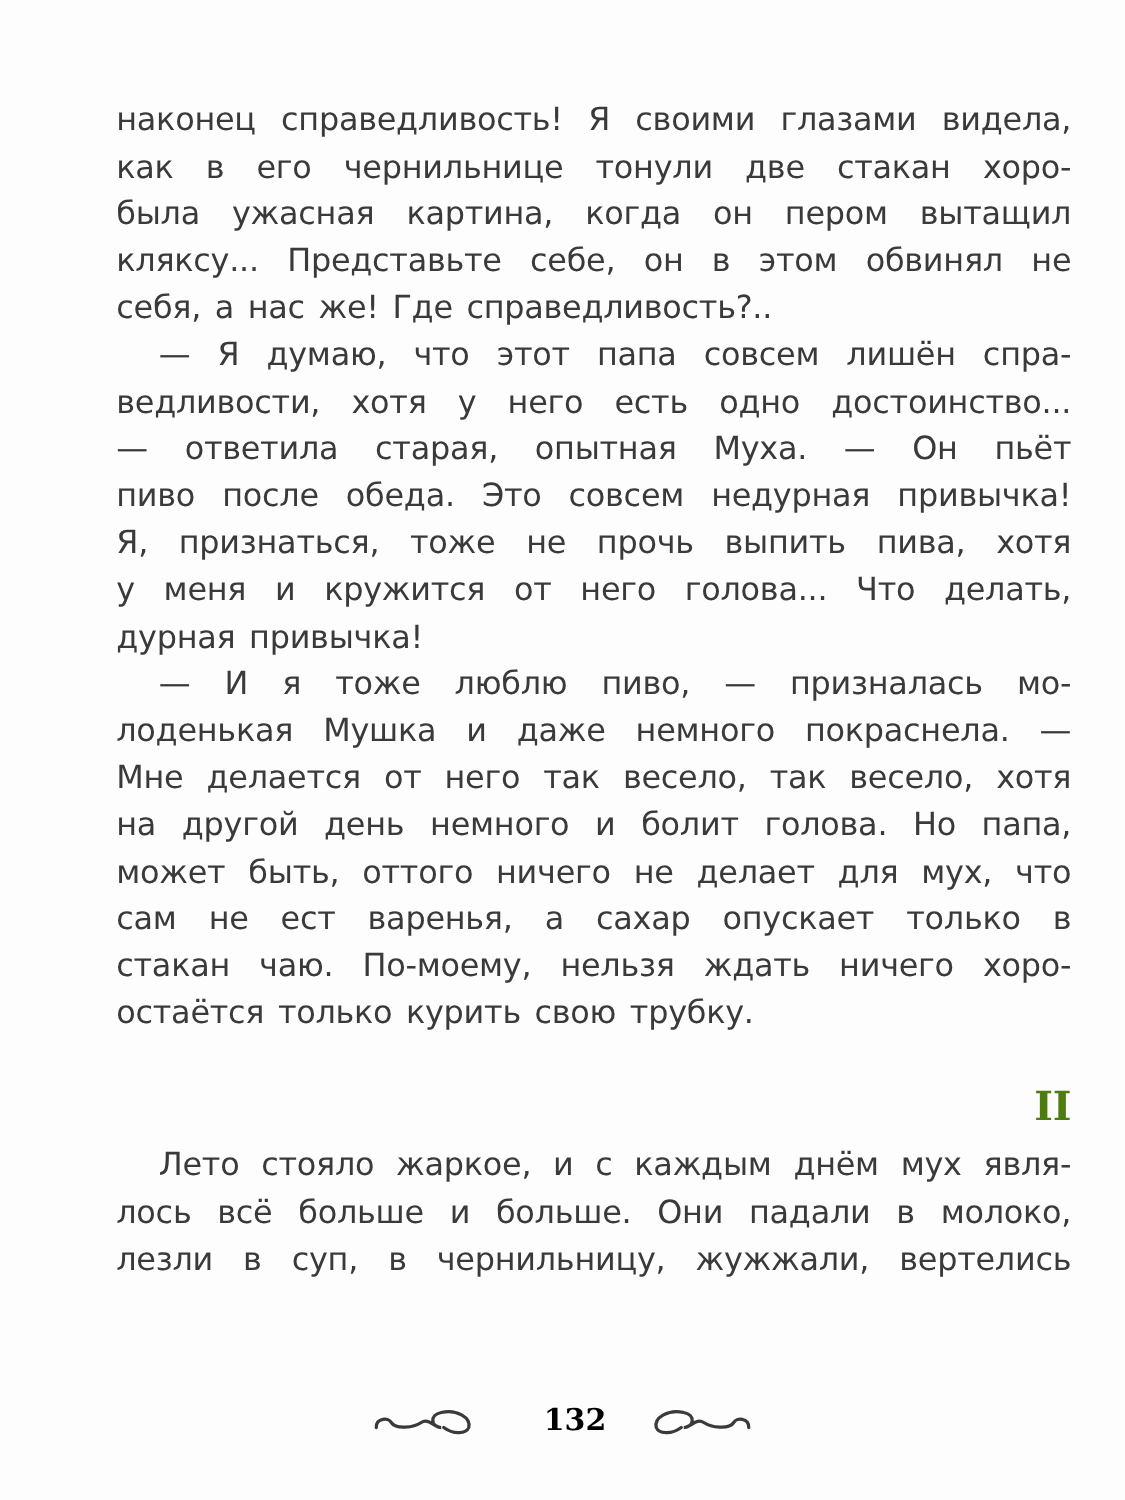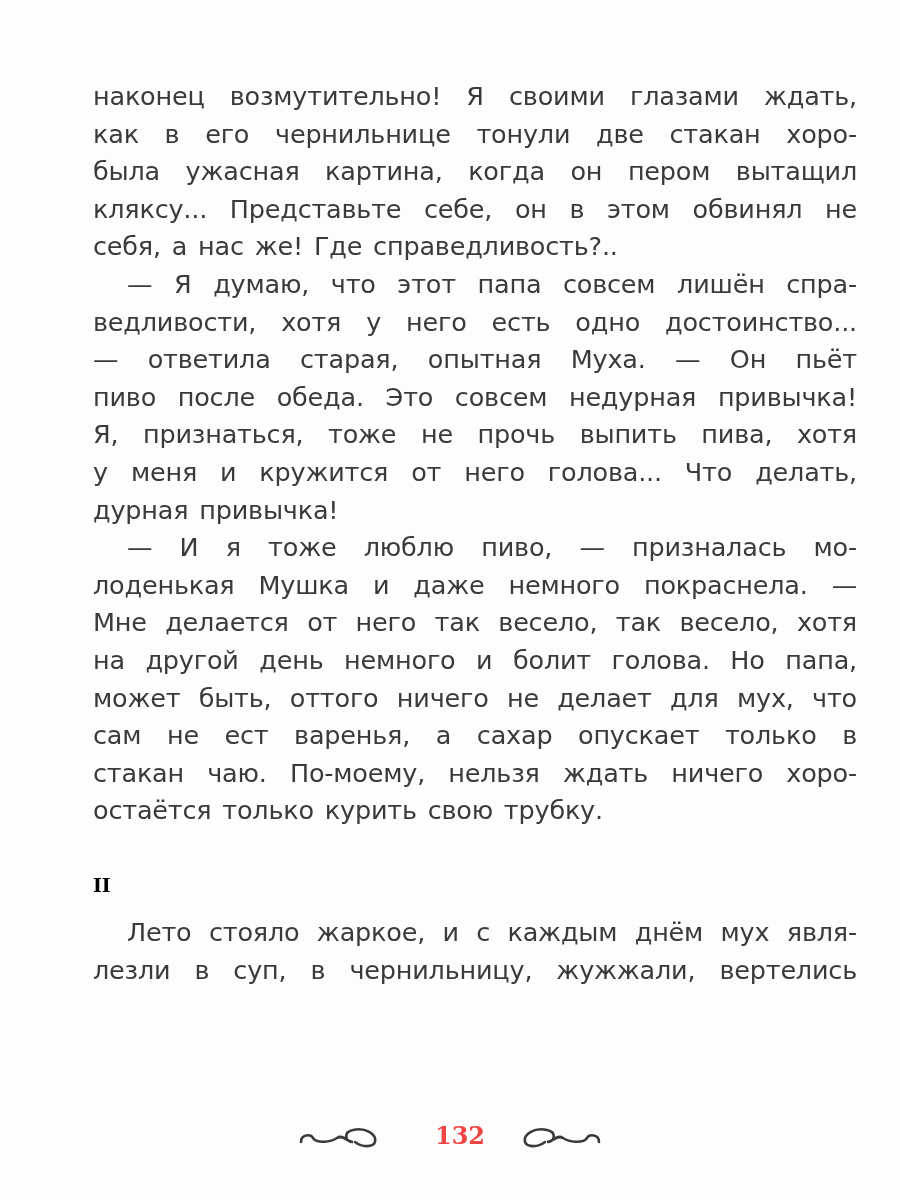--- a/index.html
+++ b/index.html
@@ -36,60 +36,60 @@
       height: 37.6px;
     }
     .line.last {
       text-align-last: left;
     }
     .line.indent {
       padding-left: 34px;
     }
     .section-heading {
       display: block;
-      text-align: left;
+      text-align: right;
       font-family: "DejaVu Serif", "Liberation Serif", serif;
-      font-size: 19px;
+      font-size: 32px;
       font-weight: bold;
-      color: #000000;
+      color: #4d7c0f;
       height: 37.6px;
       margin-top: 37px;
       margin-bottom: 10px;
       padding-left: 0;
     }
     .footer {
       position: absolute;
       left: 0;
       top: 1110px;
       width: 900px;
       height: 50px;
       display: flex;
       justify-content: center;
       align-items: center;
       gap: 34px;
     }
     .page-number {
       font-family: "DejaVu Serif", "Liberation Serif", serif;
       font-weight: bold;
       font-size: 24px;
-      color: #ef4444;
+      color: #000000;
       margin-left: 20px;
     }
     .ornament svg {
       display: block;
     }
   </style>
 </head>
 <body>
 
 <div class="page">
   <div class="text-block">
 
     <div>
-      <span class="line">наконец возмутительно! Я своими глазами ждать,</span>
+      <span class="line">наконец справедливость! Я своими глазами видела,</span>
       <span class="line">как в его чернильнице тонули две стакан хоро-</span>
       <span class="line">была ужасная картина, когда он пером вытащил</span>
       <span class="line">кляксу... Представьте себе, он в этом обвинял не</span>
       <span class="line last">себя, а нас же! Где справедливость?..</span>
     </div>
 
     <div>
       <span class="line indent">— Я думаю, что этот папа совсем лишён спра-</span>
       <span class="line">ведливости, хотя у него есть одно достоинство...</span>
       <span class="line">— ответила старая, опытная Муха. — Он пьёт</span>
@@ -108,20 +108,21 @@
       <span class="line">сам не ест варенья, а сахар опускает только в</span>
       <span class="line">стакан чаю. По-моему, нельзя ждать ничего хоро-</span>
       <span class="line last">остаётся только курить свою трубку.</span>
     </div>
 
 
     <span class="section-heading">II</span>
 
     <div>
       <span class="line indent">Лето стояло жаркое, и с каждым днём мух явля-</span>
+      <span class="line">лось всё больше и больше. Они падали в молоко,</span>
       <span class="line">лезли в суп, в чернильницу, жужжали, вертелись</span>
 
     </div>
   </div>
 
   <div class="footer">
     <span class="ornament">
       <svg width="84" height="30" viewBox="0 0 84 30">
         <path d="M4 22 C 4 14, 14 14, 16 18 C 20 24, 34 22, 40 18 C 46 14, 50 22, 56 22 C 48 22, 46 12, 56 10 C 68 7, 80 14, 78 22 C 76 27, 66 28, 58 22" fill="none" stroke="#3a3a3a" stroke-width="2.6" stroke-linecap="round"></path>
       </svg>

